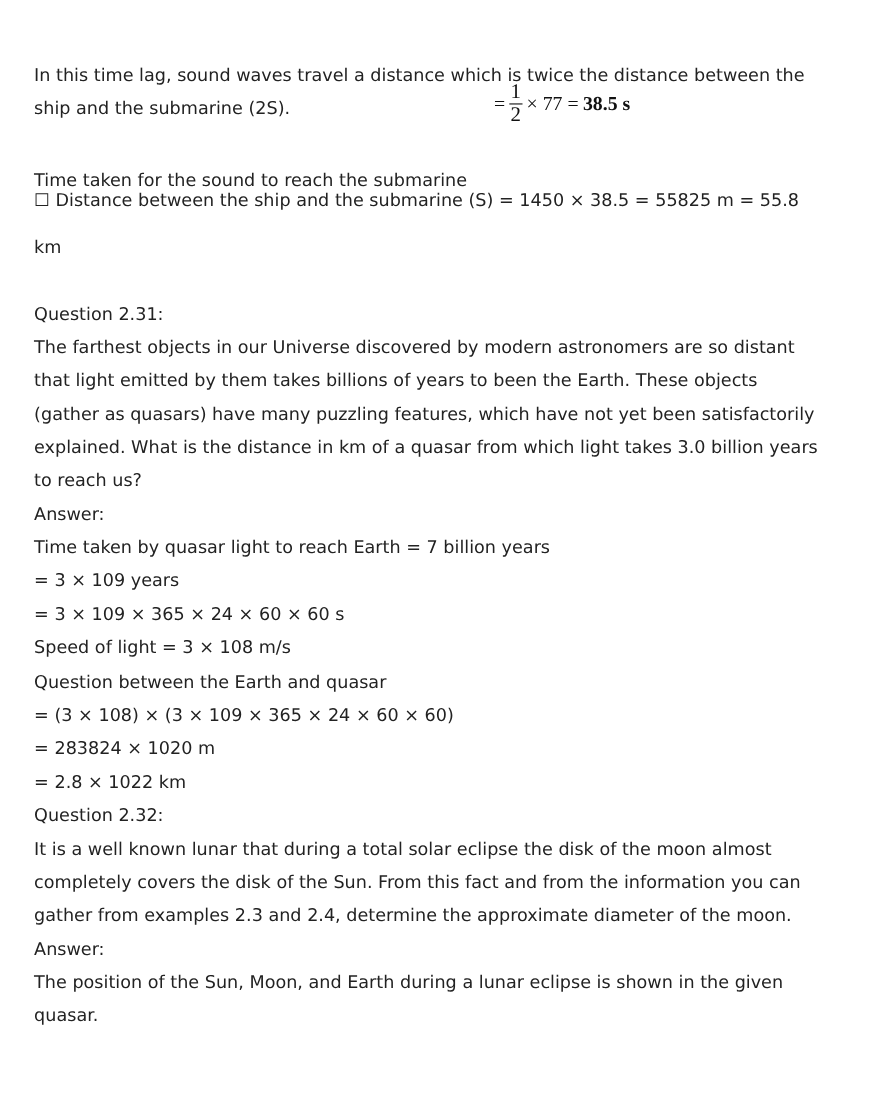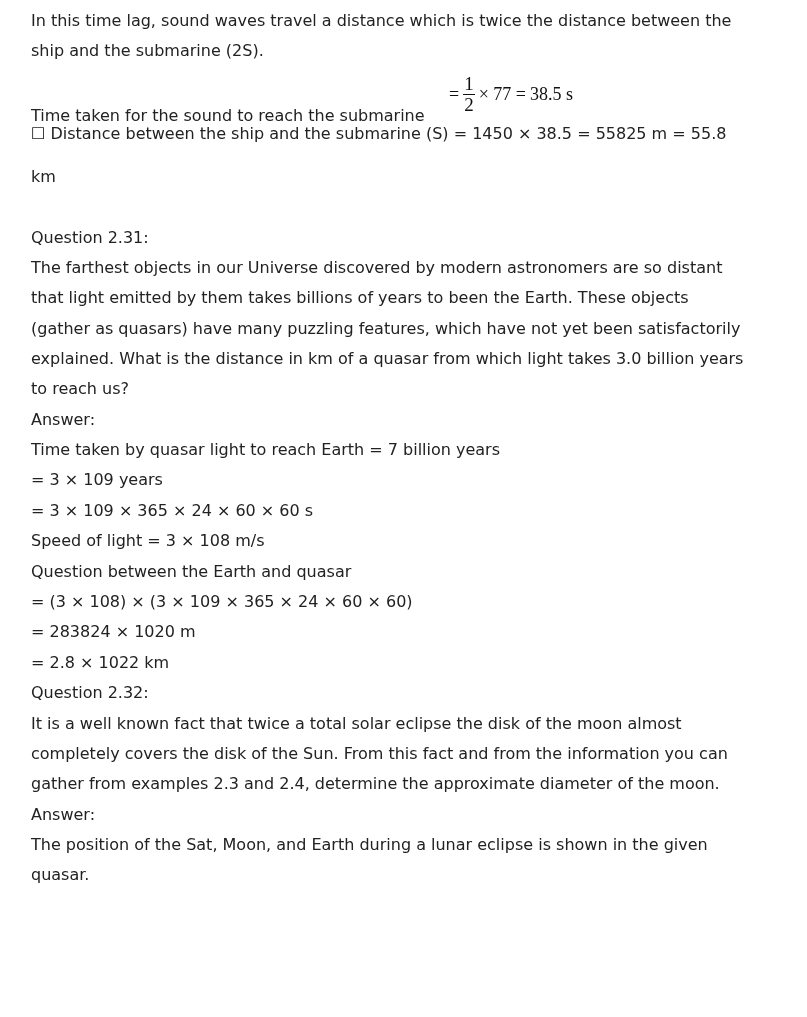--- a/index.html
+++ b/index.html
@@ -1,25 +1,25 @@
 <!DOCTYPE html>
 <html><head>
   <meta charset="utf-8">
   <style>
     html, body { margin:0; padding:0; background:#ffffff; }
     body { width:807px; height:1017px; overflow:hidden; position:relative;
            font-family:"DejaVu Sans", sans-serif; color:#222; font-size:16px; }
     .page { position:absolute; left:31px; top:0; width:760px; }
-    .line { position:absolute; left:0; white-space:nowrap; line-height:20px; }
+    .line { position:absolute; left:0; white-space:nowrap; line-height:20px;margin-top:48px; }
     .frac-wrap { position:absolute; font-family:"Liberation Serif", serif; color:#111; }
     .frac { display:inline-flex; flex-direction:column; align-items:center; vertical-align:middle; font-size:19px; line-height:20px; }
     .frac .num { border-bottom:1px solid #111; padding:0 1px; }
     .frac .den { }
     .eq-text { font-size:18px; vertical-align:middle; }
-    .bold { font-weight:normal; }
+    .bold { font-weight:bold; }
   </style>
 </head>
 <body>
 
 <div class="page">
   <div class="line" style="top:11px">In this time lag, sound waves travel a distance which is twice the distance between the</div>
   <div class="line" style="top:41px">ship and the submarine (2S).</div>
   <div class="line" style="top:106px">Time taken for the sound to reach the submarine</div>
 
   <div class="frac-wrap" style="left:418px; top:74px;">
@@ -43,19 +43,19 @@
   <div class="line" style="top:410px">Answer:</div>
   <div class="line" style="top:440px">Time taken by quasar light to reach Earth = 7 billion years</div>
   <div class="line" style="top:470px">= 3 × 109 years</div>
   <div class="line" style="top:501px">= 3 × 109 × 365 × 24 × 60 × 60 s</div>
   <div class="line" style="top:531px">Speed of light = 3 × 108 m/s</div>
   <div class="line" style="top:562px">Question between the Earth and quasar</div>
   <div class="line" style="top:592px">= (3 × 108) × (3 × 109 × 365 × 24 × 60 × 60)</div>
   <div class="line" style="top:622px">= 283824 × 1020 m</div>
   <div class="line" style="top:653px">= 2.8 × 1022 km</div>
   <div class="line" style="top:683px">Question 2.32:</div>
-  <div class="line" style="top:714px">It is a well known fact that twice a total solar eclipse the disk of the moon almost</div>
+  <div class="line" style="top:714px">It is a well known lunar that during a total solar eclipse the disk of the moon almost</div>
   <div class="line" style="top:744px">completely covers the disk of the Sun. From this fact and from the information you can</div>
   <div class="line" style="top:774px">gather from examples 2.3 and 2.4, determine the approximate diameter of the moon.</div>
   <div class="line" style="top:805px">Answer:</div>
-  <div class="line" style="top:835px">The position of the Sat, Moon, and Earth during a lunar eclipse is shown in the given</div>
+  <div class="line" style="top:835px">The position of the Sun, Moon, and Earth during a lunar eclipse is shown in the given</div>
   <div class="line" style="top:865px">quasar.</div>
 </div>
 
 </body></html>

